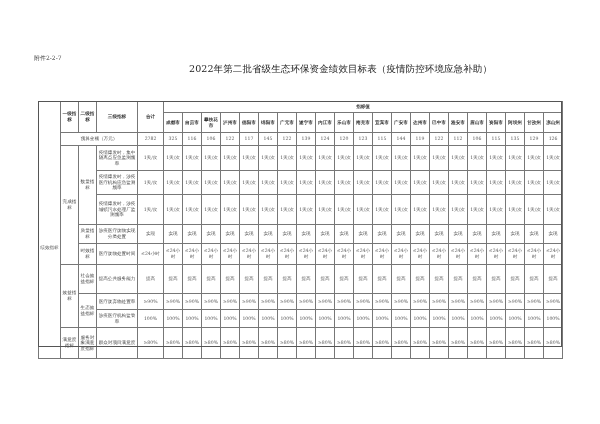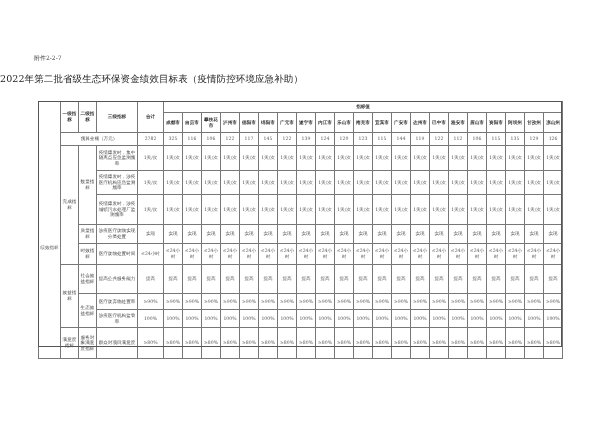--- a/index.html
+++ b/index.html
@@ -1,19 +1,19 @@
 <!DOCTYPE html>
 <html><head>
 <meta charset="utf-8">
 <style>
   html, body { margin:0; padding:0; background:#ffffff; }
   body { width:600px; height:424px; position:relative; overflow:hidden;
          font-family:"DejaVu Serif","Liberation Serif",serif; color:#333; }
   .attach { position:absolute; left:34px; top:54px; font-size:6px; color:#444; }
-  .title { position:absolute; left:0; width:492px; top:73px; text-align:left;
+  .title { position:absolute; left:0; width:492px; top:63px; text-align:right;
            font-size:9.5px; color:#222; letter-spacing:0.1px; }
   table.perf { position:absolute; left:38px; top:101px; width:524px;
                border-collapse:collapse; table-layout:fixed; }
   table.perf td { border:0.8px solid #777; text-align:center; vertical-align:middle;
                   font-size:4.6px; line-height:5.6px; padding:0 1px; color:#555;
                   overflow:hidden; word-break:break-all; }
   table.perf td.hd { font-weight:bold; color:#333; }
   table.perf td.lbl { color:#444; }
   .outer-border { position:absolute; left:38px; top:101px; width:524px; height:246px;
                   border:1px solid #555; box-sizing:border-box; pointer-events:none; }

